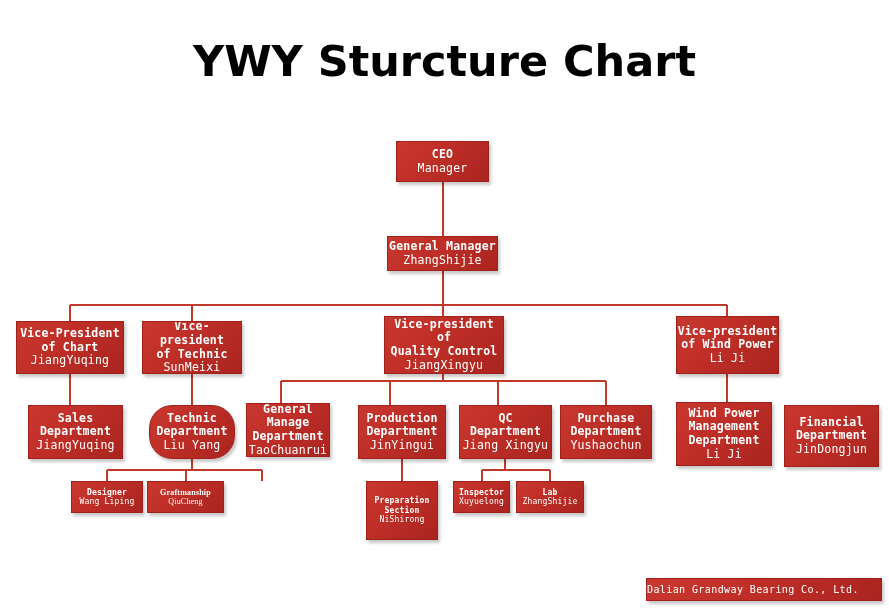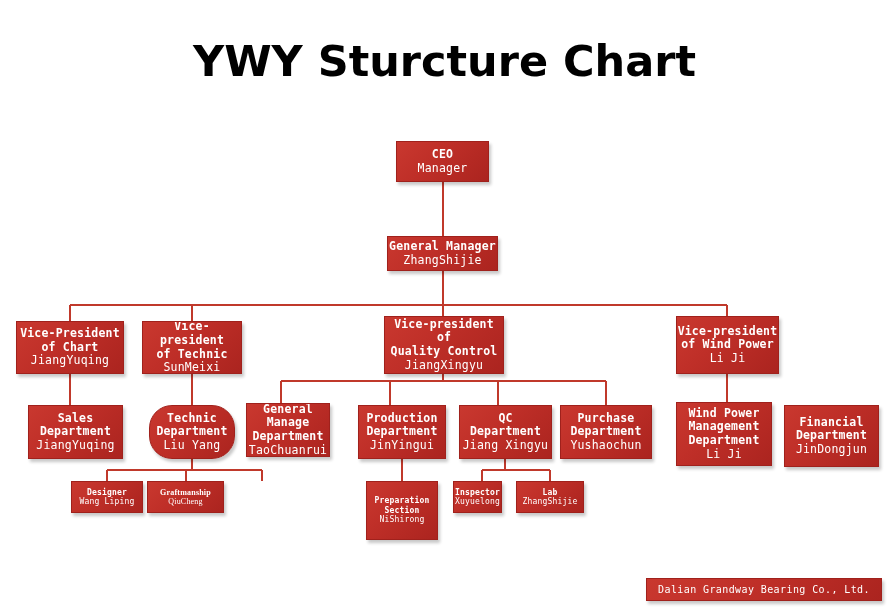--- a/index.html
+++ b/index.html
@@ -83,21 +83,20 @@
     left: 646px;
     top: 578px;
     width: 236px;
     height: 23px;
     background: linear-gradient(135deg, #c9382f 0%, #bf2f28 45%, #ab241f 100%);
     box-shadow: 2px 3px 3px rgba(0,0,0,0.22);
     border: 1px solid #a0211c;
     box-sizing: border-box;
     display: flex;
     align-items: center;
-    justify-content: center;
     color: #ffffff;
     font-size: 10px;
     letter-spacing: 0.4px;
     white-space: nowrap;
   }
 </style>
 </head>
 <body>
 
 <div id="chart-root">
@@ -238,21 +237,21 @@
     <span class="name-line">QiuCheng</span>
   </div>
 
 
   <div class="node tier-sub" style="left:366px; top:481px; width:72px; height:59px;">
     <span class="title-line">Preparation</span>
     <span class="title-line">Section</span>
     <span class="name-line">NiShirong</span>
   </div>
 
-  <div class="node tier-sub" style="left:453px; top:481px; width:49px; height:32px;">
+  <div class="node tier-sub" style="left:453px; top:481px; width:57px; height:32px;">
     <span class="title-line">Inspector</span>
     <span class="name-line">Xuyuelong</span>
   </div>
 
   <div class="node tier-sub" style="left:516px; top:481px; width:68px; height:32px;">
     <span class="title-line">Lab</span>
     <span class="name-line">ZhangShijie</span>
   </div>
 
   <div class="footer-bar">

